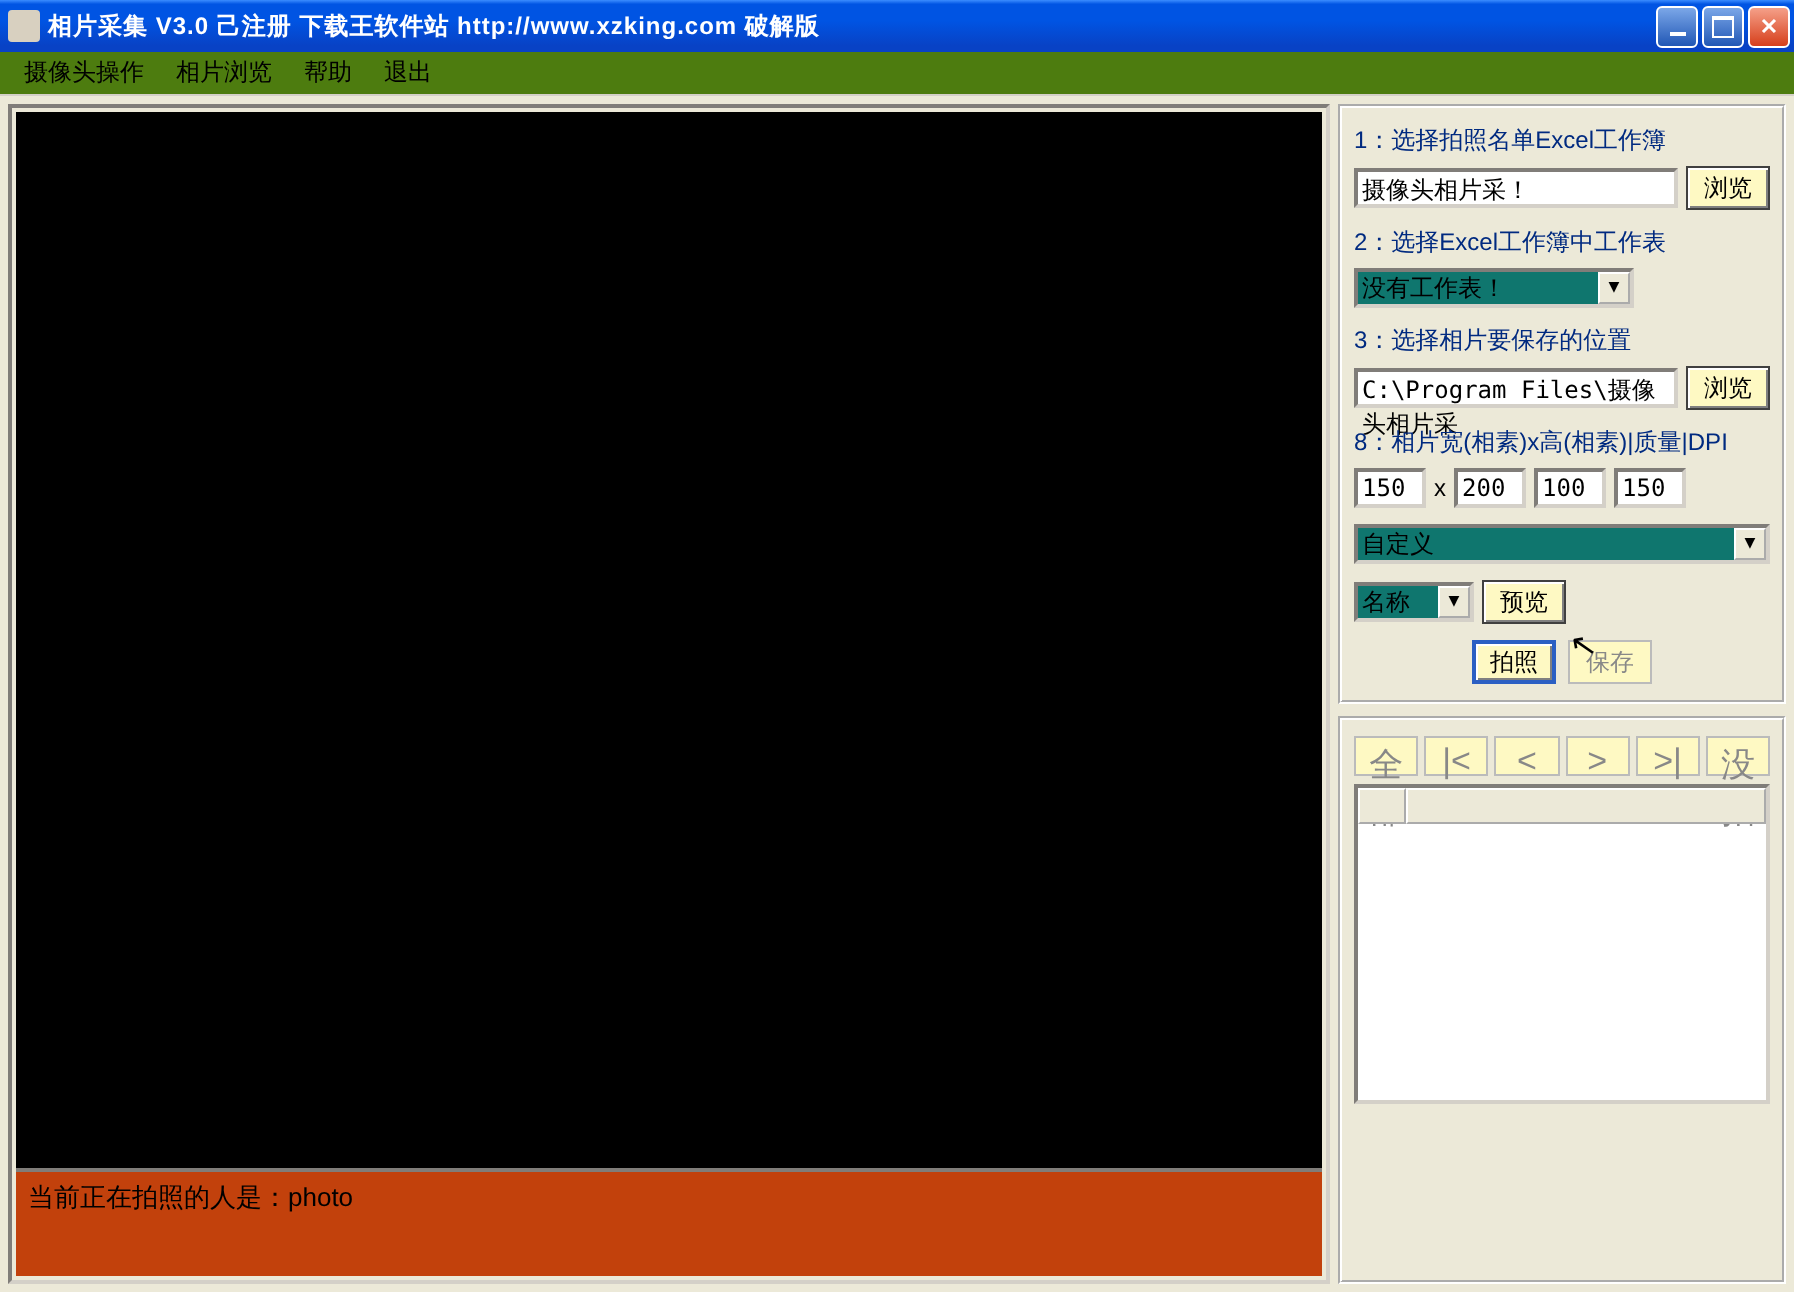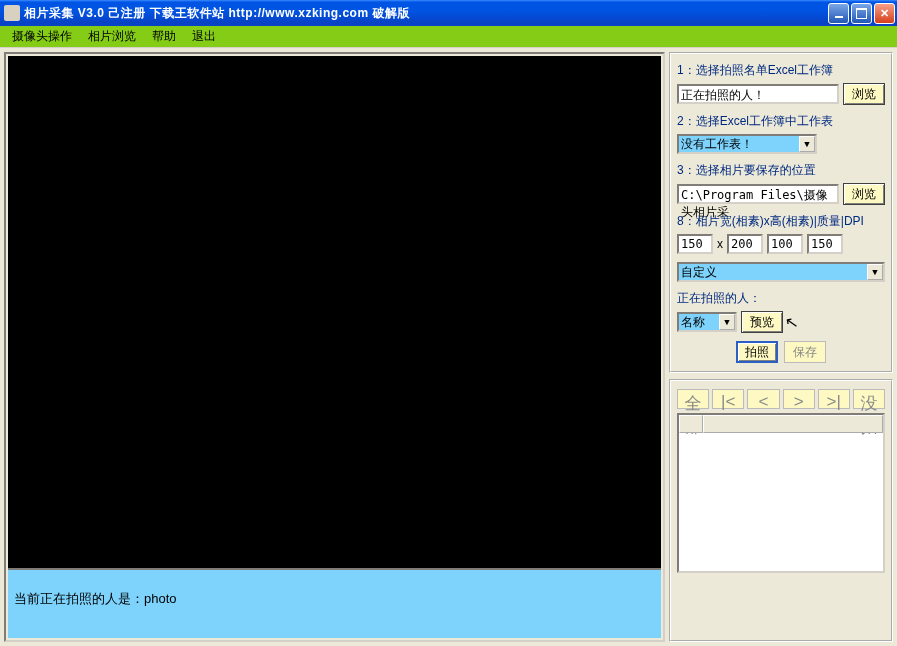--- a/index.html
+++ b/index.html
@@ -48,21 +48,21 @@
 }
 .win-btn.close {
   background: linear-gradient(to bottom, #f5a089, #d63f1b);
 }
 .win-btn.min::after { content: ""; width: 8px; height: 2px; background: white; margin-top: 8px; }
 .win-btn.max::after { content: ""; width: 9px; height: 8px; border: 1px solid white; border-top: 2px solid white; }
 .win-btn.close::after { content: "✕"; font-size: 11px; }
 
 .menubar {
   height: 22px;
-  background: #84cc16;
+  background: #4d7c0f;
   display: flex;
   align-items: center;
   padding: 0 4px;
   border-bottom: 1px solid #d4d0c8;
 }
 .menubar span {
   padding: 2px 8px;
   cursor: pointer;
 }
 
@@ -79,24 +79,24 @@
   flex-direction: column;
   border: 2px inset #d4d0c8;
   background: #ece9d8;
   padding: 2px;
 }
 .video {
   flex: 1;
   background: #000;
 }
 .statusline {
-  height: 70px;
-  background: #7dd3fc;
+  height: 54px;
+  background: #c2410c;
   border-top: 2px inset #d4d0c8;
-  padding: 20px 6px;
+  padding: 4px 6px;
   font-size: 13px;
 }
 
 .right-col {
   width: 224px;
   display: flex;
   flex-direction: column;
   gap: 6px;
 }
 
@@ -119,21 +119,21 @@
   border: 2px inset #d4d0c8;
   background: #fff;
   padding: 1px 2px;
   height: 20px;
 }
 .readonly { flex: 1; }
 .select {
   display: flex;
   align-items: center;
   justify-content: space-between;
-  background: #7dd3fc;
+  background: #0f766e;
   padding-left: 2px;
   padding-right: 0;
 }
 .select .arrow {
   width: 16px; height: 16px;
   background: #ece9d8;
   border: 1px outset #fff;
   display: flex;
   align-items: center;
   justify-content: center;
@@ -229,21 +229,21 @@
     <div class="statusline">
       <span>当前正在拍照的人是：photo</span>
     </div>
   </div>
 
   <div class="right-col">
     <div class="panel">
 
       <div class="lbl">1：选择拍照名单Excel工作簿</div>
       <div class="row">
-        <div class="readonly"><span>正在拍照的人！</span></div>
+        <div class="readonly"><span>摄像头相片采！</span></div>
         <button class="btn">浏览</button>
       </div>
 
       <div class="lbl">2：选择Excel工作簿中工作表</div>
       <div class="row">
         <div class="select" style="width:140px">
           <span>没有工作表！</span>
           <span class="arrow">▼</span>
         </div>
       </div>
@@ -262,21 +262,20 @@
         <input type="text" class="dim-box" value="100" style="">
         <input type="text" class="dim-box" value="150" style="">
       </div>
       <div class="row">
         <div class="select" style="flex:1">
           <span>自定义</span>
           <span class="arrow">▼</span>
         </div>
       </div>
 
-      <div class="lbl">正在拍照的人：</div>
       <div class="row">
         <div class="select" style="width:60px">
           <span>名称</span>
           <span class="arrow">▼</span>
         </div>
         <button class="btn">预览</button>
       </div>
 
       <div class="row" style="justify-content:center; gap:6px; margin-top:6px;">
         <button class="btn default">拍照</button>

